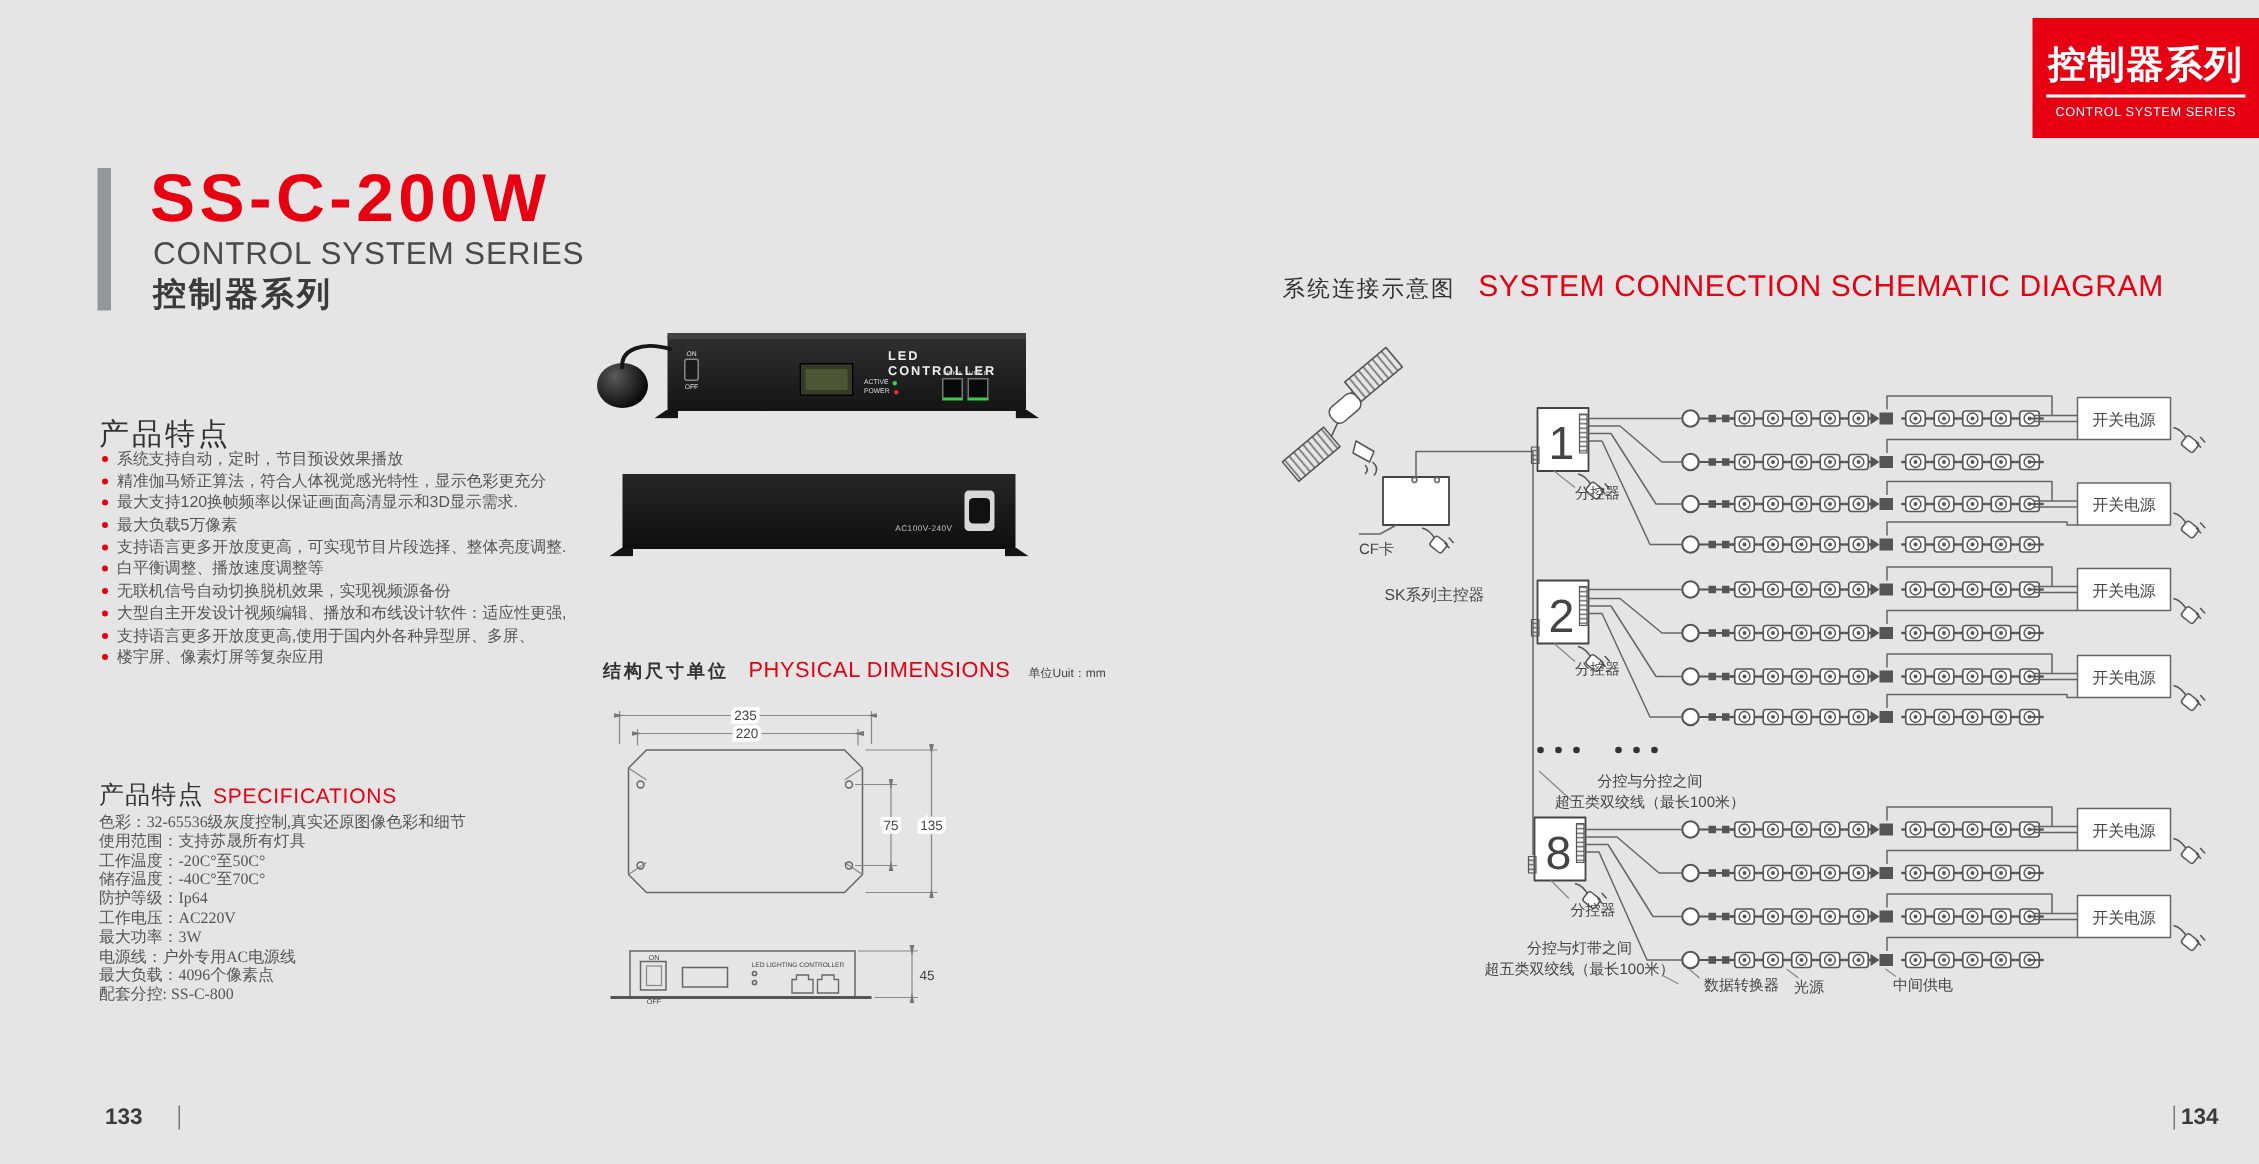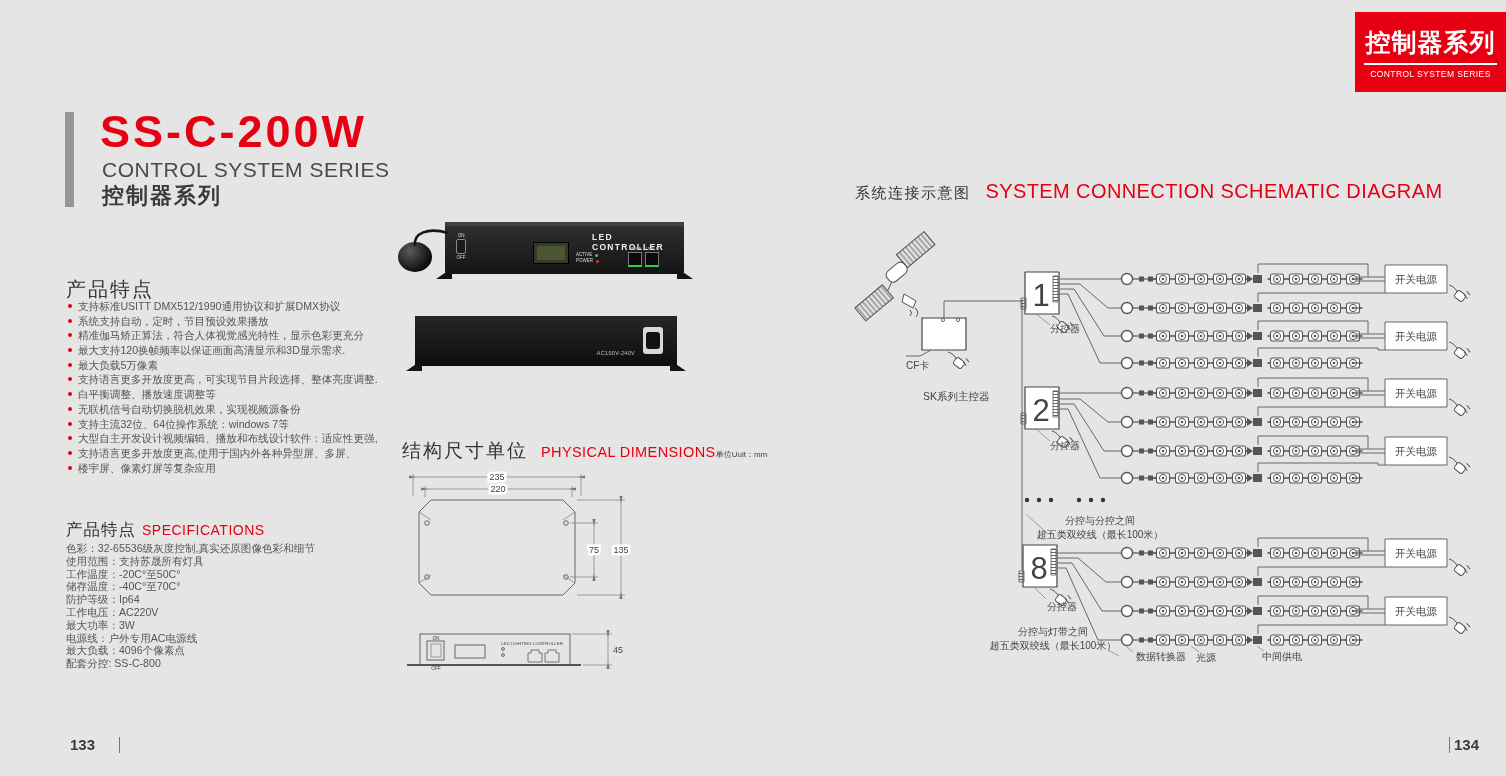--- a/index.html
+++ b/index.html
@@ -21,21 +21,21 @@
   
   .feat-heading { position:absolute; left:66px; top:276px; font-size:20px; color:#333; letter-spacing:2px; }
   .feat-list { position:absolute; left:66px; top:301px; width:340px; }
   .feat { display:flex; align-items:flex-start; height:14.7px; font-size:10.6px; color:#555; line-height:11px; }
   .dot  { width:4px; height:4px; border-radius:50%; background:#e60012; margin:3px 6px 0 2px; flex:none; }
 
   
   .spec-heading { position:absolute; left:66px; top:519px; font-size:16.5px; color:#333; letter-spacing:1px; }
   .spec-heading .en { color:#e60012; font-size:14px; letter-spacing:.5px; margin-left:6px; }
   .spec-list { position:absolute; left:66px; top:543px; font-size:10.6px; color:#555; }
-  .spec-line { height:12.8px; line-height:11px; }
+  .spec-line { height:12.8px; line-height:11px;font-family:Liberation Serif, serif; }
 
   
   .dev1 { position:absolute; left:445px; top:222px; width:239px; height:52px;
           background:linear-gradient(#313131,#141414); border-radius:2px; }
   .dev1::before { content:""; position:absolute; left:0; top:0; width:100%; height:4px; background:#424242; }
   .dev2 { position:absolute; left:415px; top:316px; width:262px; height:50px;
           background:linear-gradient(#262626,#0e0e0e); }
   .dtab { position:absolute; bottom:-5px; width:16px; height:6px; background:#141414; }
   .dtab.l { left:-9px;  clip-path:polygon(0 100%,55% 0,100% 0,100% 100%); }
   .dtab.r { right:-9px; clip-path:polygon(0 0,45% 0,100% 100%,0 100%); }
@@ -52,23 +52,23 @@
   .port { width:14px; font-size:4px; color:#ccc; text-align:center; }
   .jack { width:12px; height:12px; margin:1px auto 0; background:#0a0a0a; border:1px solid #777; border-bottom:2px solid #35d04a; }
   .ball { position:absolute; left:398px; top:242px; width:34px; height:30px; border-radius:50%;
           background:radial-gradient(circle at 35% 30%, #5a5a5a, #0b0b0b 72%); }
   .socket { position:absolute; right:14px; top:11px; width:20px; height:27px; background:#d8d8d8; border-radius:3px; }
   .socket i { position:absolute; left:3px; top:5px; width:14px; height:17px; background:#111; border-radius:3px; display:block; }
   .ac-label { position:absolute; right:42px; bottom:10px; font-size:5.5px; color:#c2c2c2; letter-spacing:.3px; }
 
   
   .dims-heading { position:absolute; left:402px; top:438px; color:#333; }
-  .dims-heading .cn { font-size:19px; letter-spacing:2px; }
+  .dims-heading .cn { font-size:12px; letter-spacing:2px;font-weight:bold; }
   .dims-heading .en { font-size:14.5px; color:#e60012; margin-left:13px; letter-spacing:.4px; }
-  .dims-heading .unit { font-size:8px; margin-left:0; color:#444; }
+  .dims-heading .unit { font-size:8px; margin-left:12px; color:#444; }
   .schem-heading { position:absolute; left:855px; top:180px; color:#333; }
   .schem-heading .cn { font-size:15px; letter-spacing:1.5px; }
   .schem-heading .en { font-size:20px; color:#e60012; margin-left:15px; letter-spacing:.4px; }
 
   
   .pg { position:absolute; top:736px; font-size:15px; font-weight:bold; color:#3a3a3a; display:flex; align-items:center; }
   .pg-left { left:70px;gap:20px; } .pg-right { left:1449px; }
   .pg-div { width:1px; height:16px; background:#777; }
   .pg-left .pg-div { margin-left:4px; } .pg-right .pg-div { margin-right:4px; }
 
@@ -91,24 +91,20 @@
 
   <div class="accent-bar"></div>
   <div class="model">SS-C-200W</div>
   <div class="series-en">CONTROL SYSTEM SERIES</div>
   <div class="series-cn">控制器系列</div>
 
   <div class="feat-heading">产品特点</div>
   <div class="feat-list">
     <div class="feat">
         <span class="dot"></span>
-        <span>支持标准USITT DMX512/1990通用协议和扩展DMX协议</span>
-      </div>
-    <div class="feat">
-        <span class="dot"></span>
         <span>系统支持自动，定时，节目预设效果播放</span>
       </div>
     <div class="feat">
         <span class="dot"></span>
         <span>精准伽马矫正算法，符合人体视觉感光特性，显示色彩更充分</span>
       </div>
     <div class="feat">
         <span class="dot"></span>
         <span>最大支持120换帧频率以保证画面高清显示和3D显示需求.</span>
       </div>
@@ -120,24 +116,20 @@
         <span class="dot"></span>
         <span>支持语言更多开放度更高，可实现节目片段选择、整体亮度调整.</span>
       </div>
     <div class="feat">
         <span class="dot"></span>
         <span>白平衡调整、播放速度调整等</span>
       </div>
     <div class="feat">
         <span class="dot"></span>
         <span>无联机信号自动切换脱机效果，实现视频源备份</span>
-      </div>
-    <div class="feat">
-        <span class="dot"></span>
-        <span>支持主流32位、64位操作系统：windows 7等</span>
       </div>
     <div class="feat">
         <span class="dot"></span>
         <span>大型自主开发设计视频编辑、播放和布线设计软件：适应性更强,</span>
       </div>
     <div class="feat">
         <span class="dot"></span>
         <span>支持语言更多开放度更高,使用于国内外各种异型屏、多屏、</span>
       </div>
     <div class="feat">

